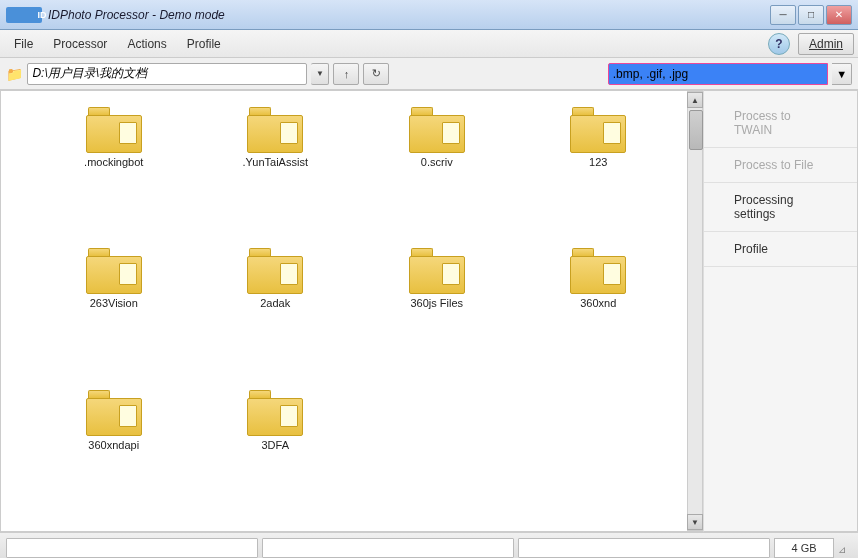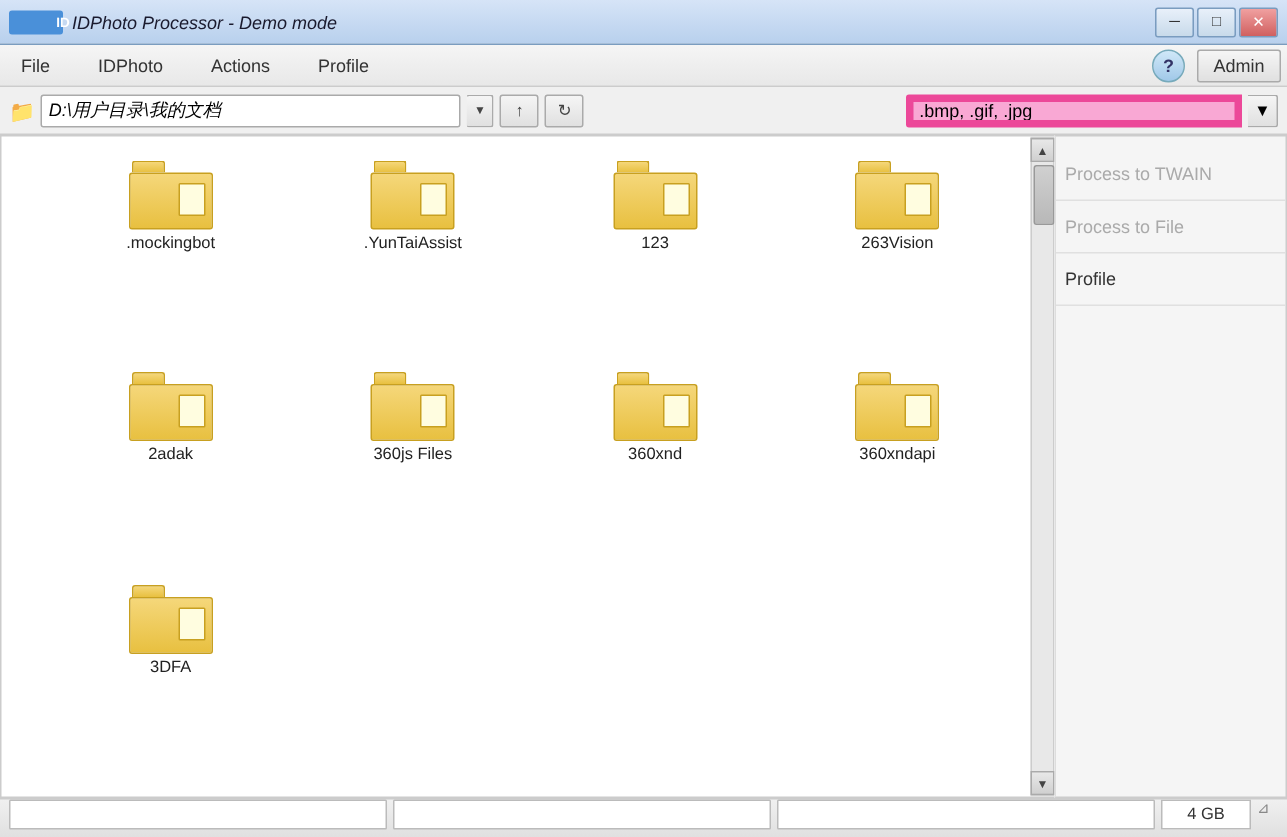--- a/index.html
+++ b/index.html
@@ -77,20 +77,21 @@
       cursor: pointer;
     }
     #admin-btn {
       padding: 3px 10px;
       border: 1px solid #aaa;
       border-radius: 2px;
       background: linear-gradient(to bottom, #f5f5f5, #e0e0e0);
       cursor: pointer;
       font-size: 12px;
       color: #333;
+      text-decoration: underline;
     }
 
     
     #address-bar {
       background: #f0f0f0;
       border-bottom: 1px solid #ccc;
       height: 32px;
       display: flex;
       align-items: center;
       padding: 2px 6px;
@@ -125,25 +126,25 @@
       border-radius: 2px;
       background: linear-gradient(to bottom, #f5f5f5, #e0e0e0);
       cursor: pointer;
       display: flex; align-items: center; justify-content: center;
       font-size: 11px;
       color: #444;
     }
     #filter-input {
       flex: 1;
       height: 22px;
-      border: 5px solid #ec4899;
+      border: 1px solid #ec4899;
       border-radius: 2px 0 0 2px;
       padding: 0 4px;
       font-size: 12px;
-      background: #f9a8d4;
+      background: #3b82f6;
     }
     #filter-dropdown {
       height: 22px;
       border: 1px solid #aaa;
       border-left: none;
       border-radius: 0 2px 2px 0;
       background: linear-gradient(to bottom, #f5f5f5, #e0e0e0);
       cursor: pointer;
       display: flex; align-items: center; justify-content: center;
       padding: 0 4px;
@@ -264,35 +265,35 @@
       width: 155px;
       background: #f5f5f5;
       border: 1px solid #ccc;
       border-left: 1px solid #ddd;
       padding: 8px 0;
       display: flex;
       flex-direction: column;
       gap: 0;
     }
     .right-panel-item {
-      padding: 10px 6px;
+      padding: 10px 30px;
       cursor: pointer;
       font-size: 12px;
       color: #333;
       border-bottom: 1px solid #e0e0e0;
     }
     .right-panel-item.disabled { color: #aaa; cursor: default; }
 
     
     #status-bar {
       height: 26px;
       background: linear-gradient(to bottom, #f0f0f0, #e0e0e0);
       border-top: 1px solid #ccc;
       display: flex;
-      align-items: flex-start;
+      align-items: flex-end;
       padding: 0 6px;
       gap: 4px;
     }
     .status-section {
       flex: 1;
       height: 20px;
       border: 1px solid #bbb;
       background: white;
       border-radius: 1px;
     }
@@ -321,23 +322,23 @@
   </div>
   <span id="title-text">IDPhoto Processor - Demo mode</span>
   <div id="window-controls">
     <div class="win-btn">─</div>
     <div class="win-btn">□</div>
     <div class="win-btn close-btn">✕</div>
   </div>
 </div>
 
 <div id="menu-bar">
-  <div id="menu-items" style="display:flex;gap:12px;">
+  <div id="menu-items" style="display:flex;">
   <div class="menu-item">File</div>
-      <div class="menu-item">IDPhoto</div>
+      <div class="menu-item">Processor</div>
       <div class="menu-item">Actions</div>
       <div class="menu-item">Profile</div>
     </div>
   <div id="menu-right">
     <div id="help-btn">?</div>
     <div id="admin-btn">Admin</div>
   </div>
 </div>
 
 <div id="address-bar">
@@ -375,20 +376,29 @@
       </div>
       <div class="folder-label">.YunTaiAssist</div>
     </div>
         <div class="folder-item">
       <div class="folder-icon">
         <div class="folder-tab"></div>
         <div class="folder-body">
           <div class="folder-page"></div>
         </div>
       </div>
+      <div class="folder-label">0.scriv</div>
+    </div>
+        <div class="folder-item">
+      <div class="folder-icon">
+        <div class="folder-tab"></div>
+        <div class="folder-body">
+          <div class="folder-page"></div>
+        </div>
+      </div>
       <div class="folder-label">123</div>
     </div>
         <div class="folder-item">
       <div class="folder-icon">
         <div class="folder-tab"></div>
         <div class="folder-body">
           <div class="folder-page"></div>
         </div>
       </div>
       <div class="folder-label">263Vision</div>
@@ -445,20 +455,21 @@
       <div id="scroll-track">
         <div id="scroll-thumb"></div>
       </div>
       <div class="scroll-btn">▼</div>
     </div>
   </div>
 
   <div id="right-panel">
   <div class="right-panel-item disabled">Process to TWAIN</div>
       <div class="right-panel-item disabled">Process to File</div>
+      <div class="right-panel-item">Processing settings</div>
       <div class="right-panel-item">Profile</div>
     </div>
 </div>
 
 <div id="status-bar">
   <div class="status-section"></div>
   <div class="status-section"></div>
   <div class="status-section"></div>
   <div id="status-size">4 GB</div>
   <div id="resize-grip">⊿</div>

